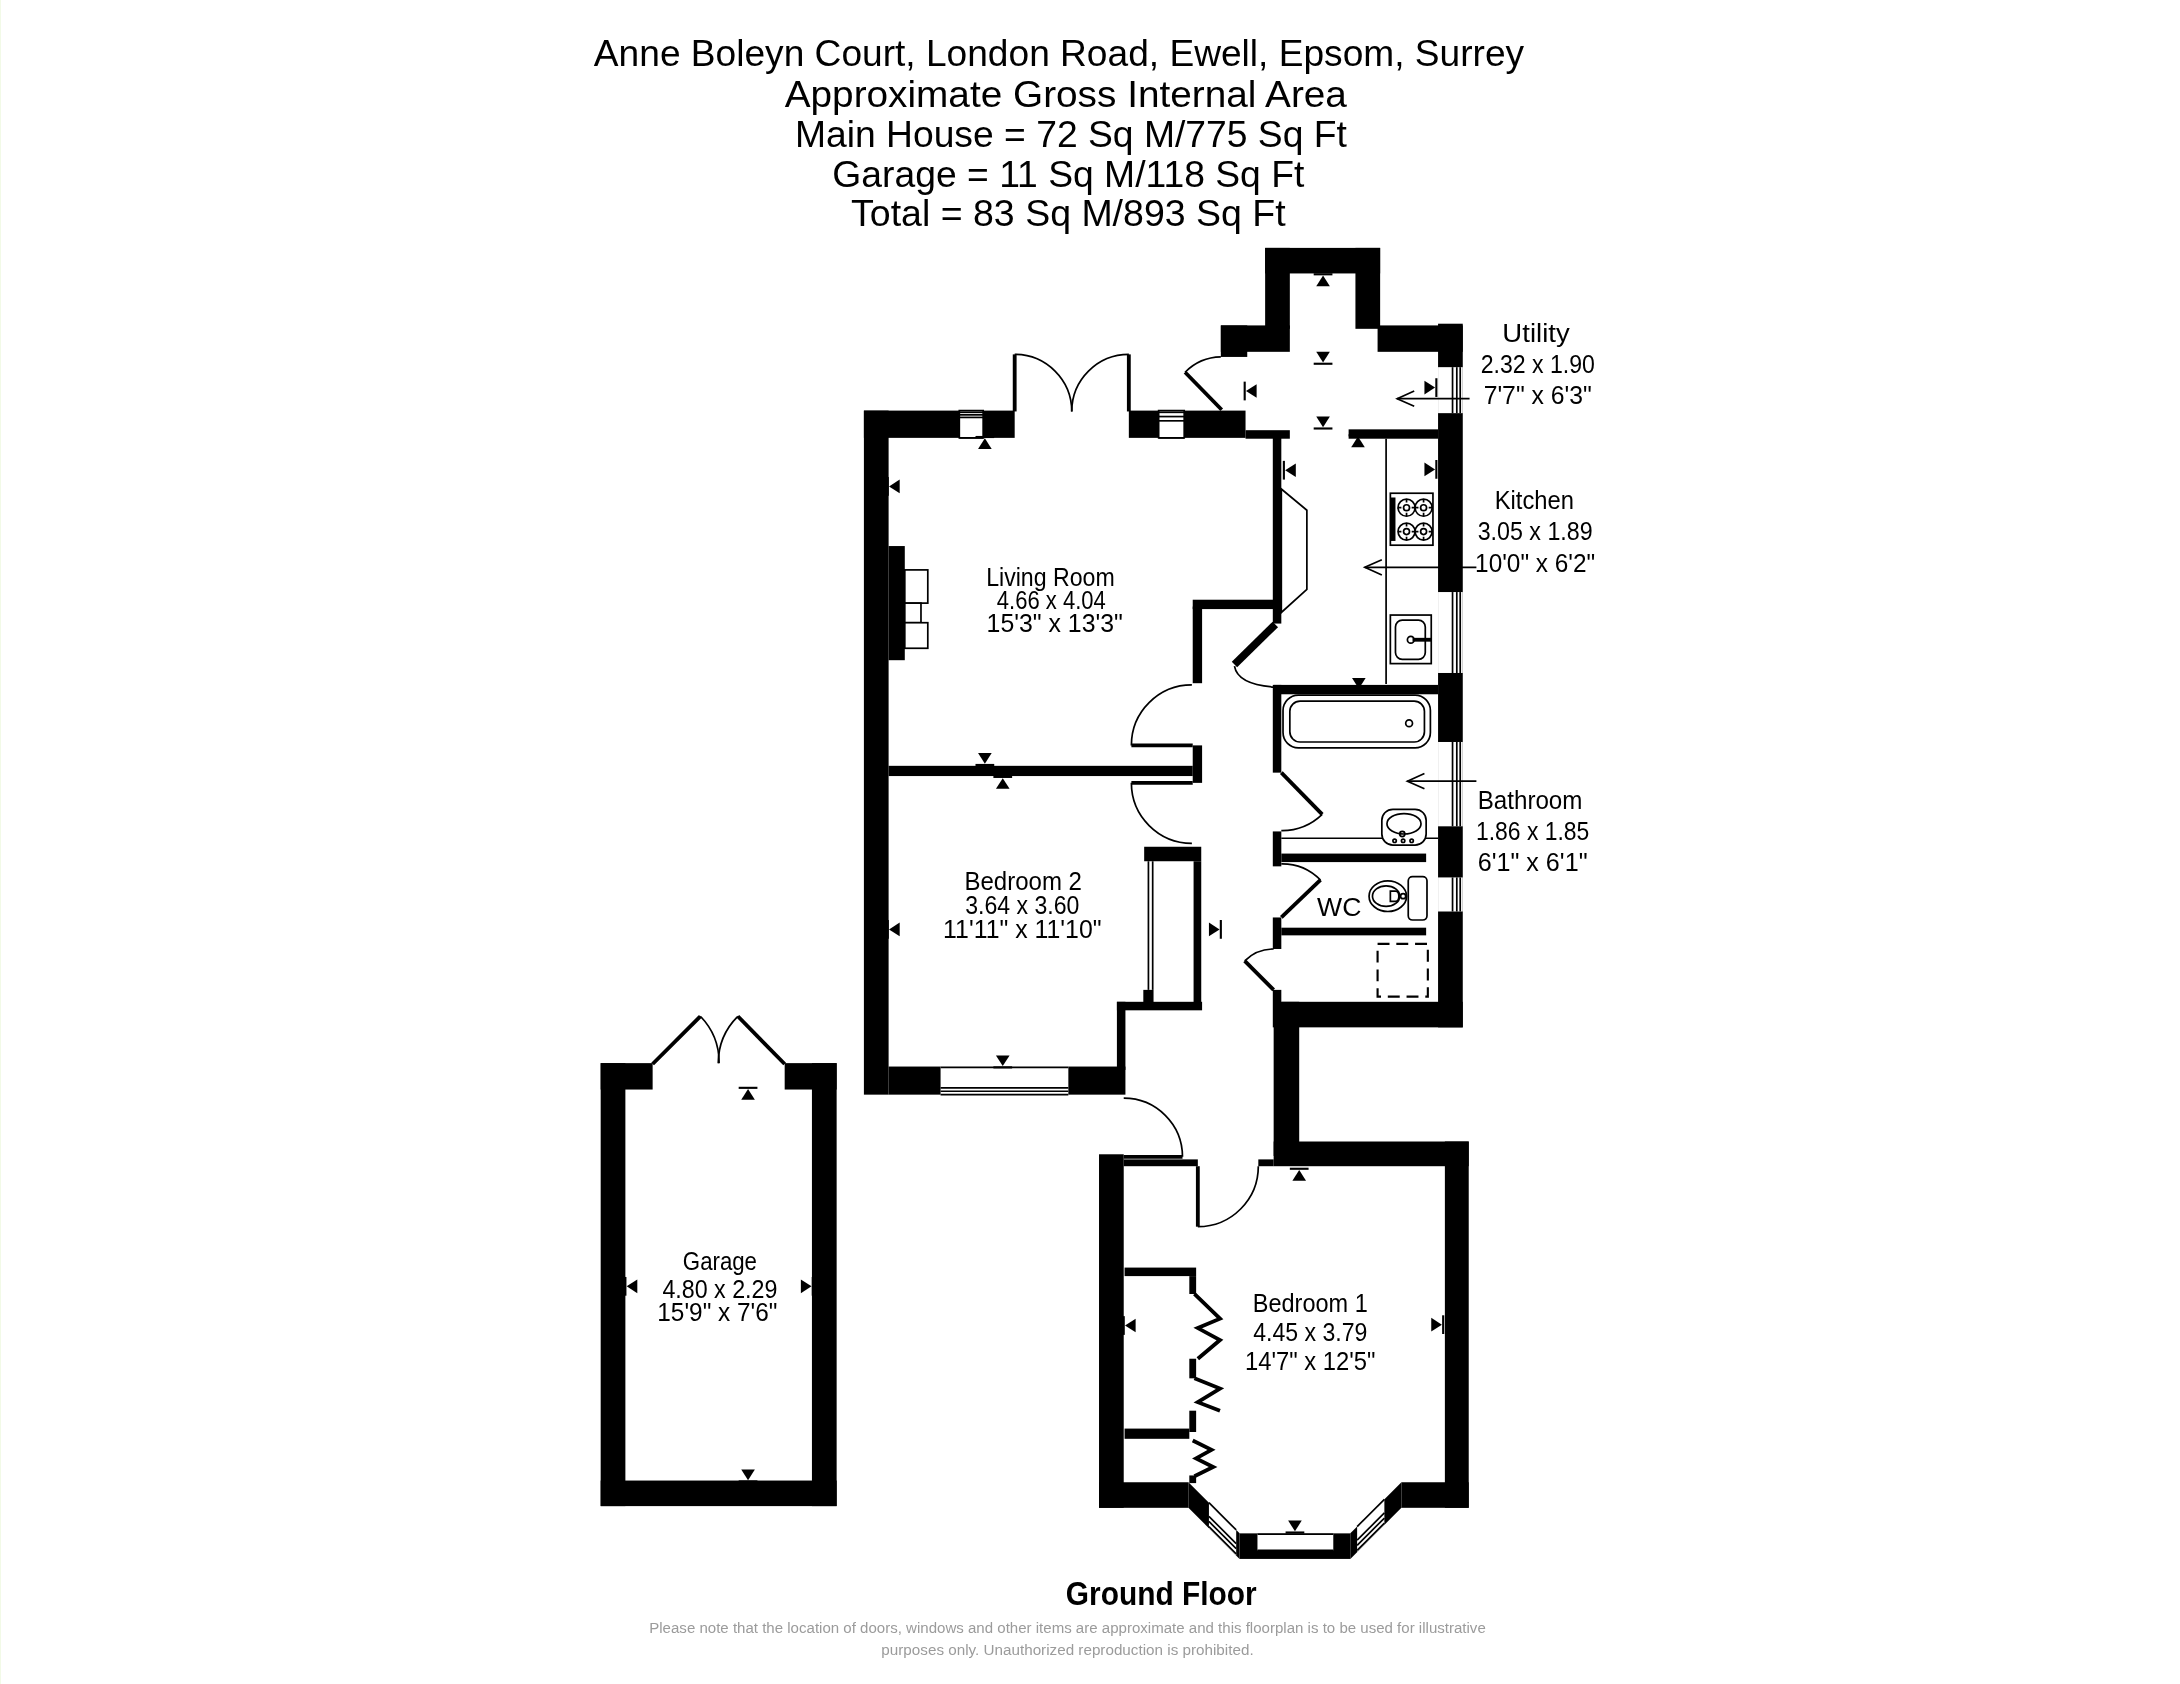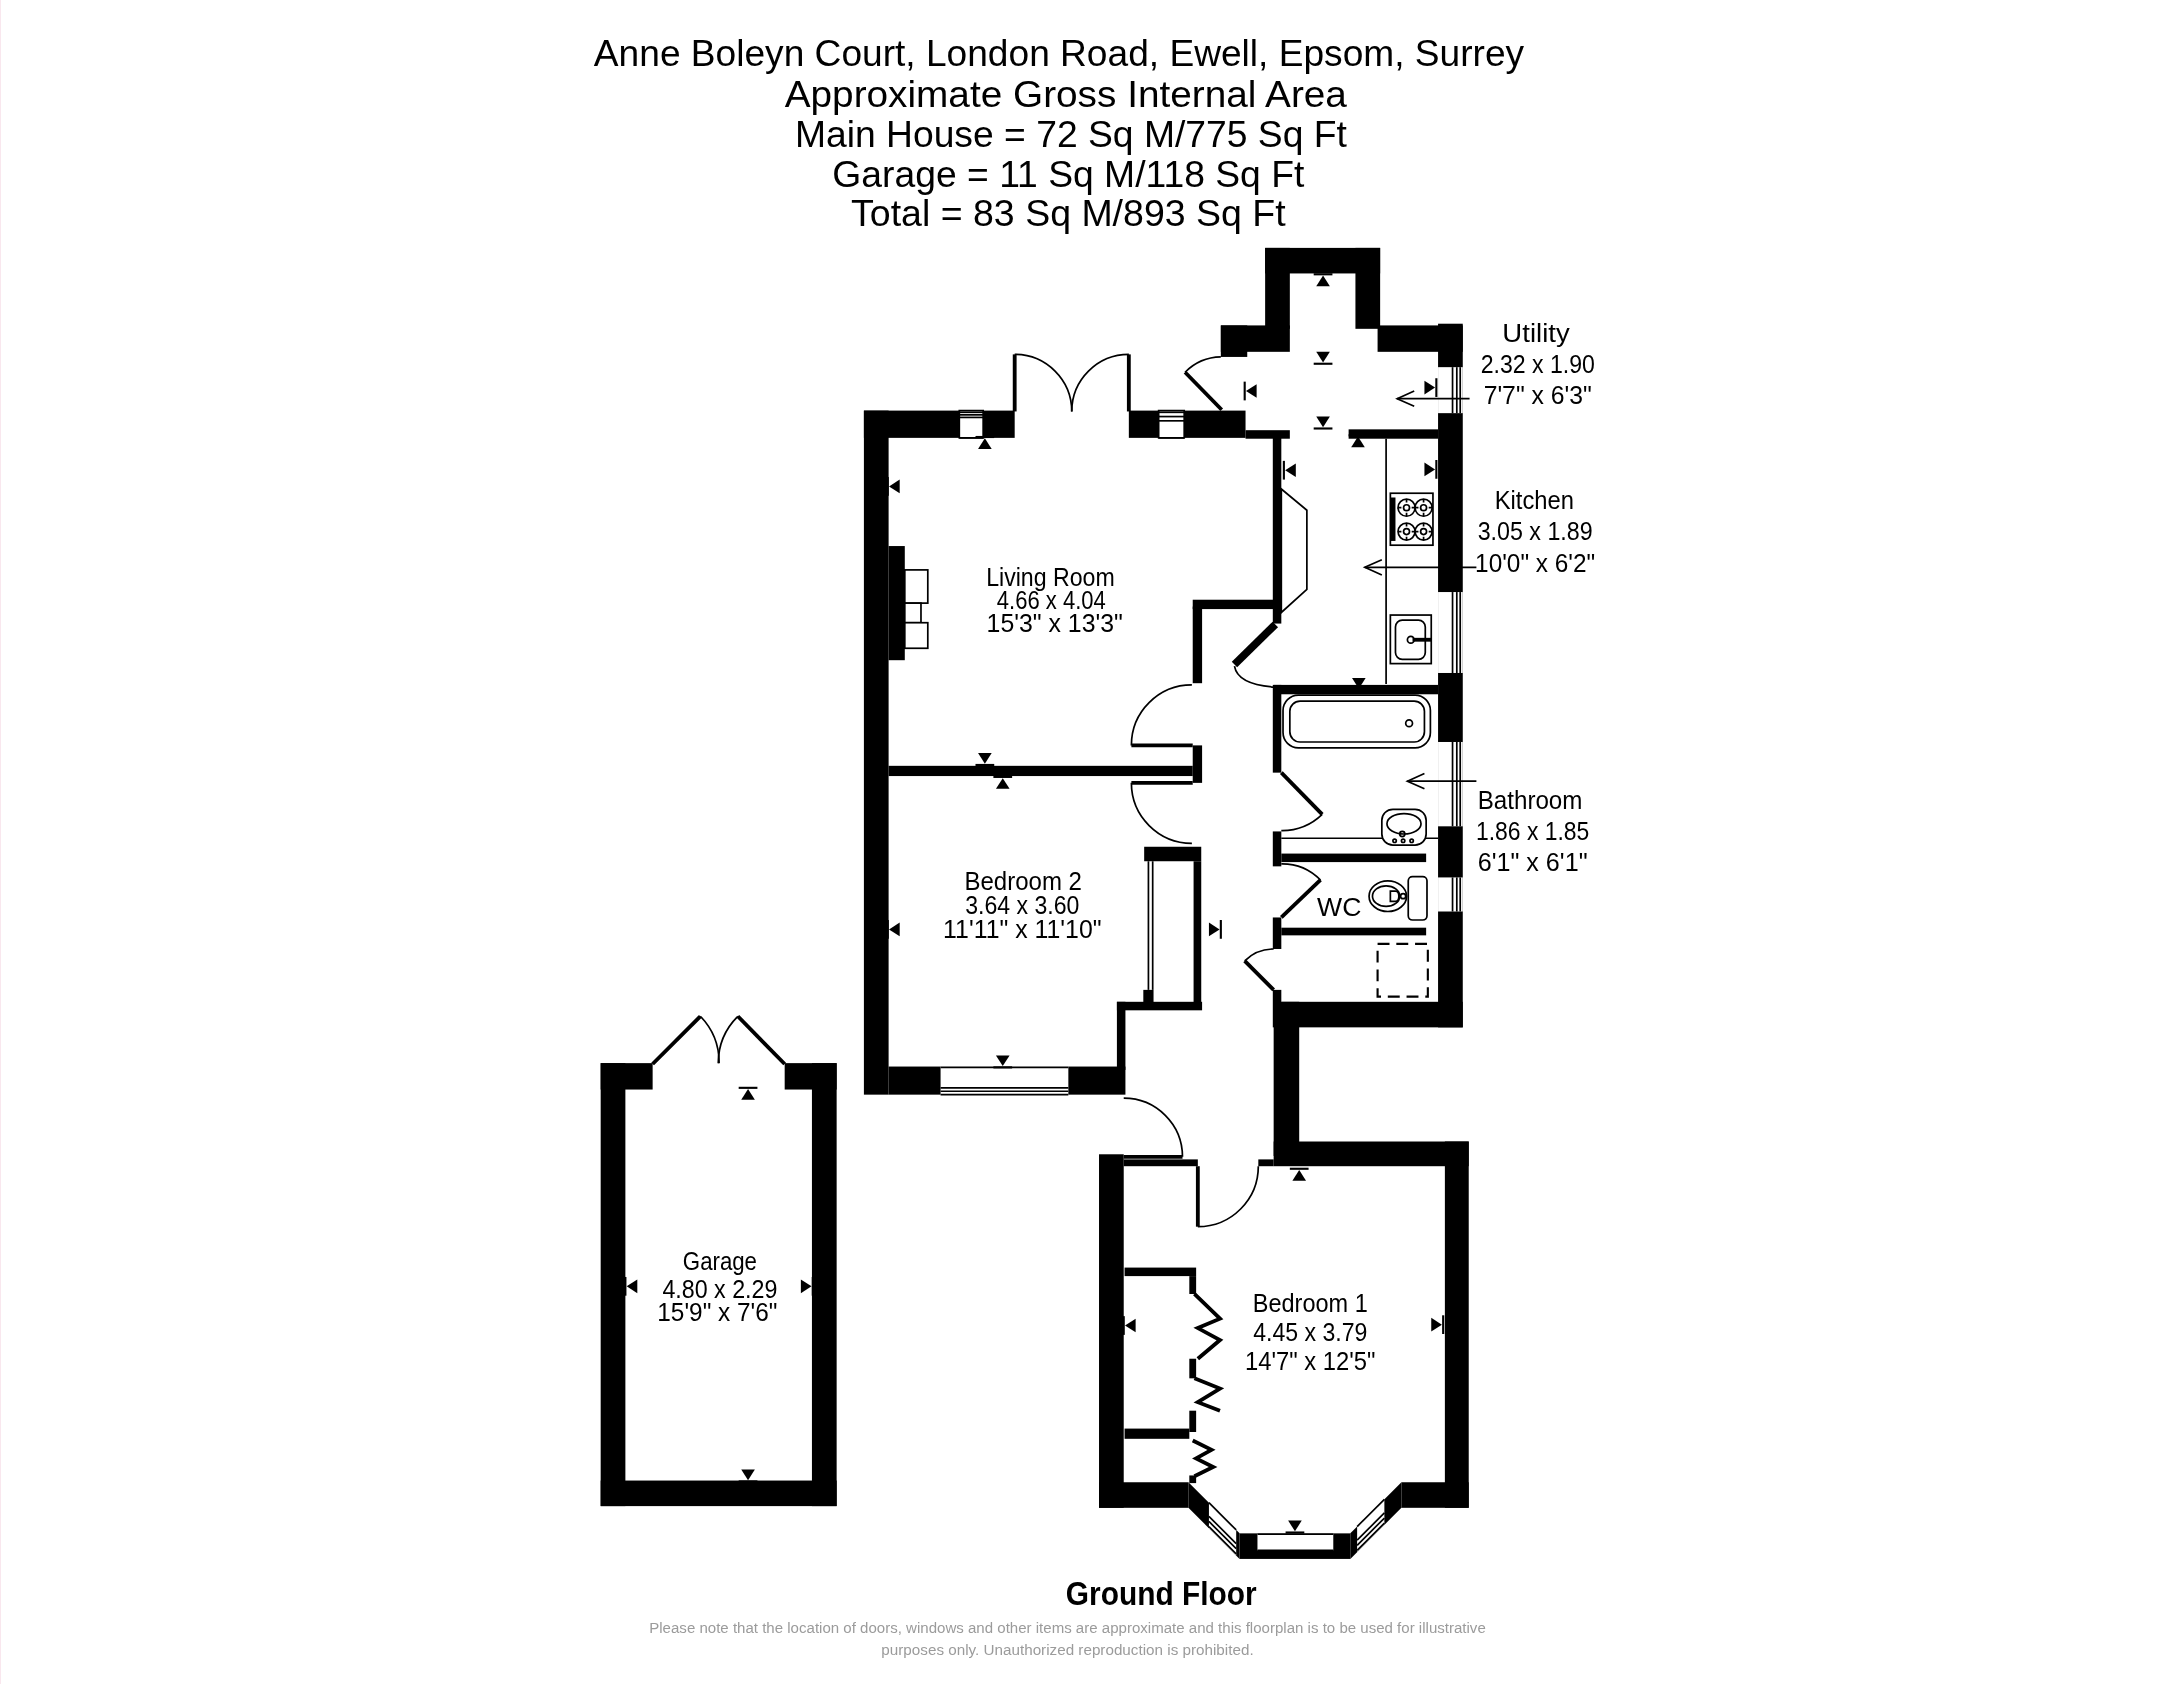--- a/index.html
+++ b/index.html
@@ -1,16 +1,16 @@
 <!DOCTYPE html>
 <html style="font-size:13.6px"><head>
 <meta charset="utf-8">
 <style>
 html,body{margin:0;padding:0;background:#ffffff;}
-#page{width:2181px;height:1685px;position:relative;background:#be185d;overflow:hidden;}
+#page{width:2181px;height:1685px;position:relative;background:#84cc16;overflow:hidden;}
 svg{display:block}
 text{font-family:"Liberation Sans",sans-serif;fill:#000;}
 .t{font-size:44px;text-anchor:middle;}
 .rl{font-size:30px;text-anchor:middle;}
 .gf{font-size:38px;font-weight:bold;text-anchor:middle;}
 .dc{font-size:18px;text-anchor:middle;fill:#9b9b9b;}
 .w{fill:#000;stroke:none;}
 .thin{fill:none;stroke:#000;stroke-width:2;}
 .thin3{fill:none;stroke:#000;stroke-width:4.5;}
 .wf{fill:#fff;stroke:#000;stroke-width:2;}

